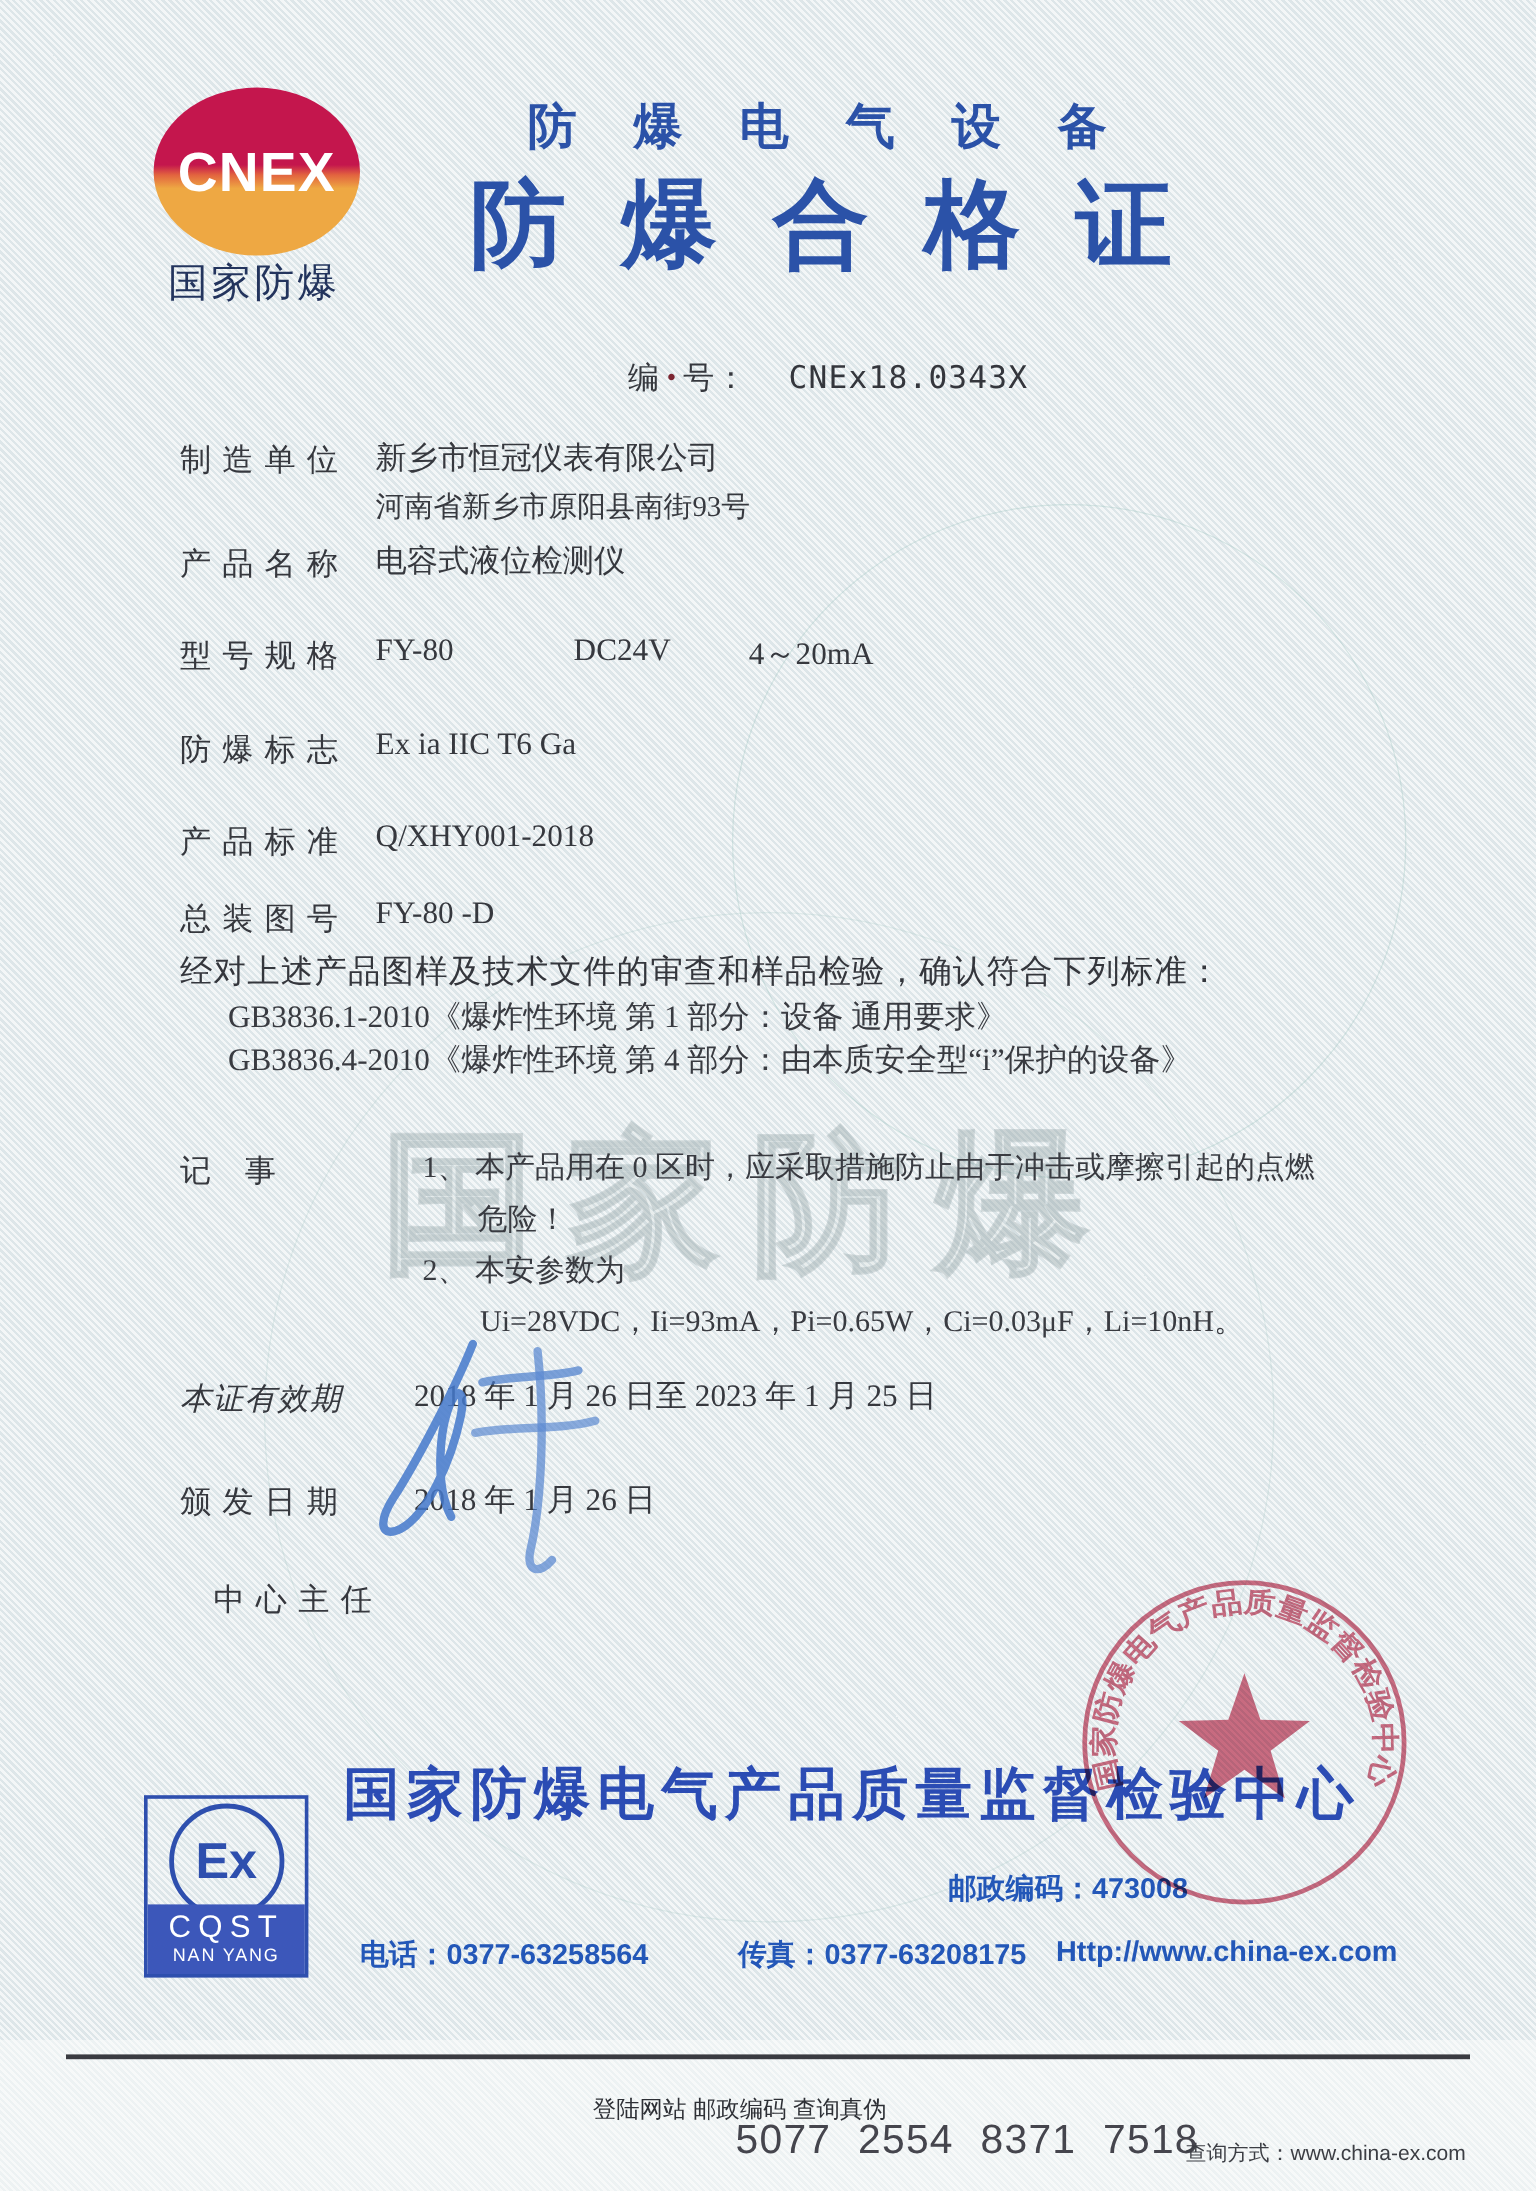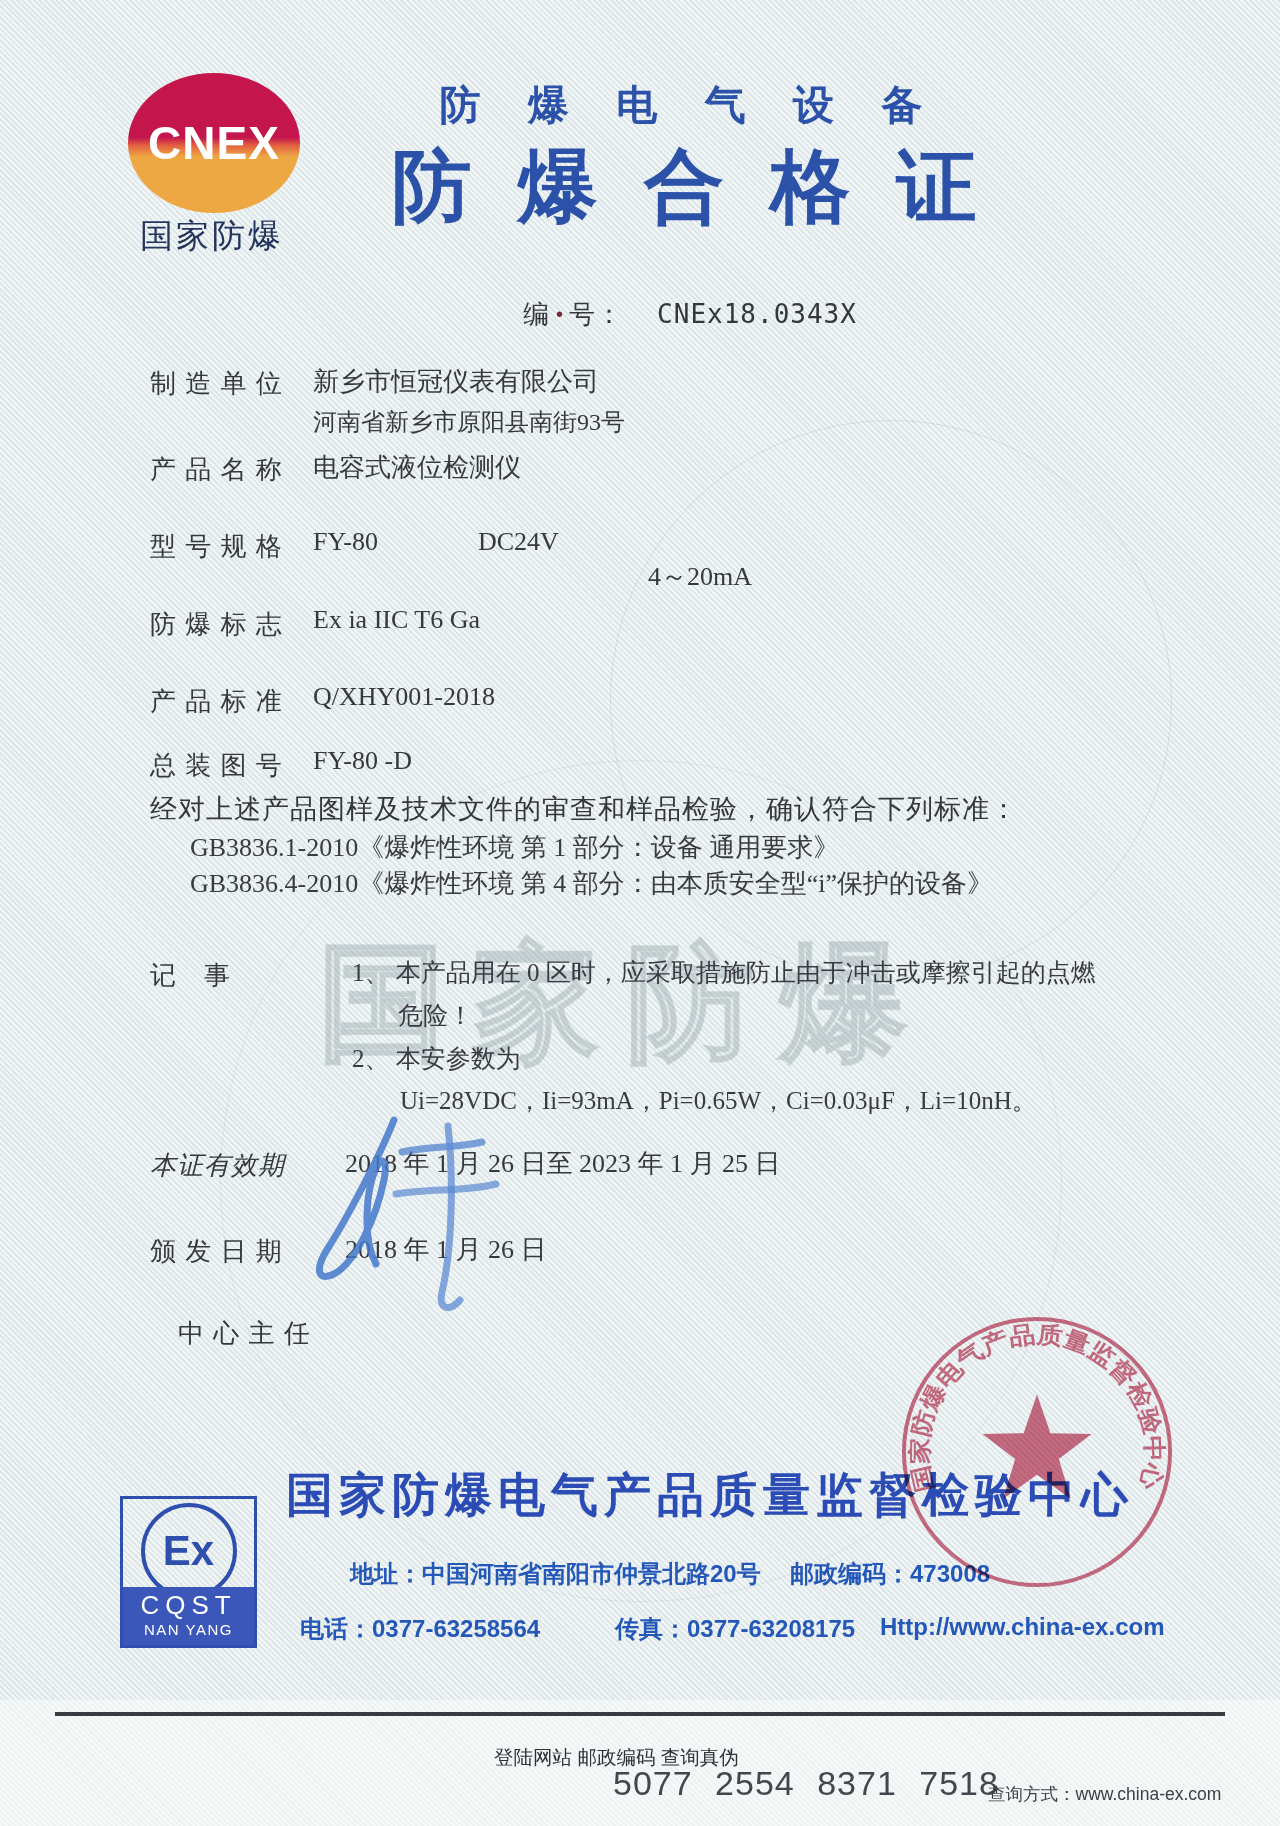--- a/index.html
+++ b/index.html
@@ -87,21 +87,21 @@
   <div class="abs flabel" style="left:150px;top:366px;">制 造 单 位</div>
   <div class="abs fvalue" style="left:313px;top:364px;">新乡市恒冠仪表有限公司</div>
   <div class="abs fvalue fsmall" style="left:313px;top:406px;">河南省新乡市原阳县南街93号</div>
 
   <div class="abs flabel" style="left:150px;top:452px;">产 品 名 称</div>
   <div class="abs fvalue" style="left:313px;top:450px;">电容式液位检测仪</div>
 
   <div class="abs flabel" style="left:150px;top:529px;">型 号 规 格</div>
   <div class="abs fvalue" style="left:313px;top:527px;">FY-80</div>
   <div class="abs fvalue" style="left:478px;top:527px;">DC24V</div>
-  <div class="abs fvalue" style="left:648px;top:527px;margin-top:32px;">4～20mA</div>
+  <div class="abs fvalue" style="left:624px;top:527px;">4～20mA</div>
 
   <div class="abs flabel" style="left:150px;top:607px;">防 爆 标 志</div>
   <div class="abs fvalue" style="left:313px;top:605px;">Ex ia IIC T6 Ga</div>
 
   <div class="abs flabel" style="left:150px;top:684px;">产 品 标 准</div>
   <div class="abs fvalue" style="left:313px;top:682px;">Q/XHY001-2018</div>
 
   <div class="abs flabel" style="left:150px;top:748px;">总 装 图 号</div>
   <div class="abs fvalue" style="left:313px;top:746px;">FY-80 -D</div>
 
@@ -132,21 +132,20 @@
   </svg>
 
   <div class="abs exbox">
     <div class="excircle">Ex</div>
     <div class="exband">
       <div class="l1">CQST</div>
       <div class="l2">NAN YANG</div>
     </div>
   </div>
   <div class="abs issuer-name">国家防爆电气产品质量监督检验中心</div>
-  <div class="abs contact" style="left:350px;top:1558px;">地址：中国河南省南阳市仲景北路20号</div>
   <div class="abs contact" style="left:790px;top:1558px;">邮政编码：473008</div>
   <div class="abs contact" style="left:300px;top:1613px;">电话：0377-63258564</div>
   <div class="abs contact" style="left:615px;top:1613px;">传真：0377-63208175</div>
   <div class="abs contact" style="left:880px;top:1613px;">Http://www.china-ex.com</div>
 
   <svg class="abs stamp" width="288" height="288" viewBox="0 0 290 290">
     <g opacity="0.82">
       <circle cx="145" cy="145" r="134" fill="none" stroke="#c8506a" stroke-width="4"></circle>
       <path id="stampArc" d="M 41.6 182.6 A 110 110 0 1 1 248.4 182.6" fill="none"></path>
       <text font-size="24" fill="#c8506a" font-weight="bold" font-family="Liberation Sans, sans-serif">

